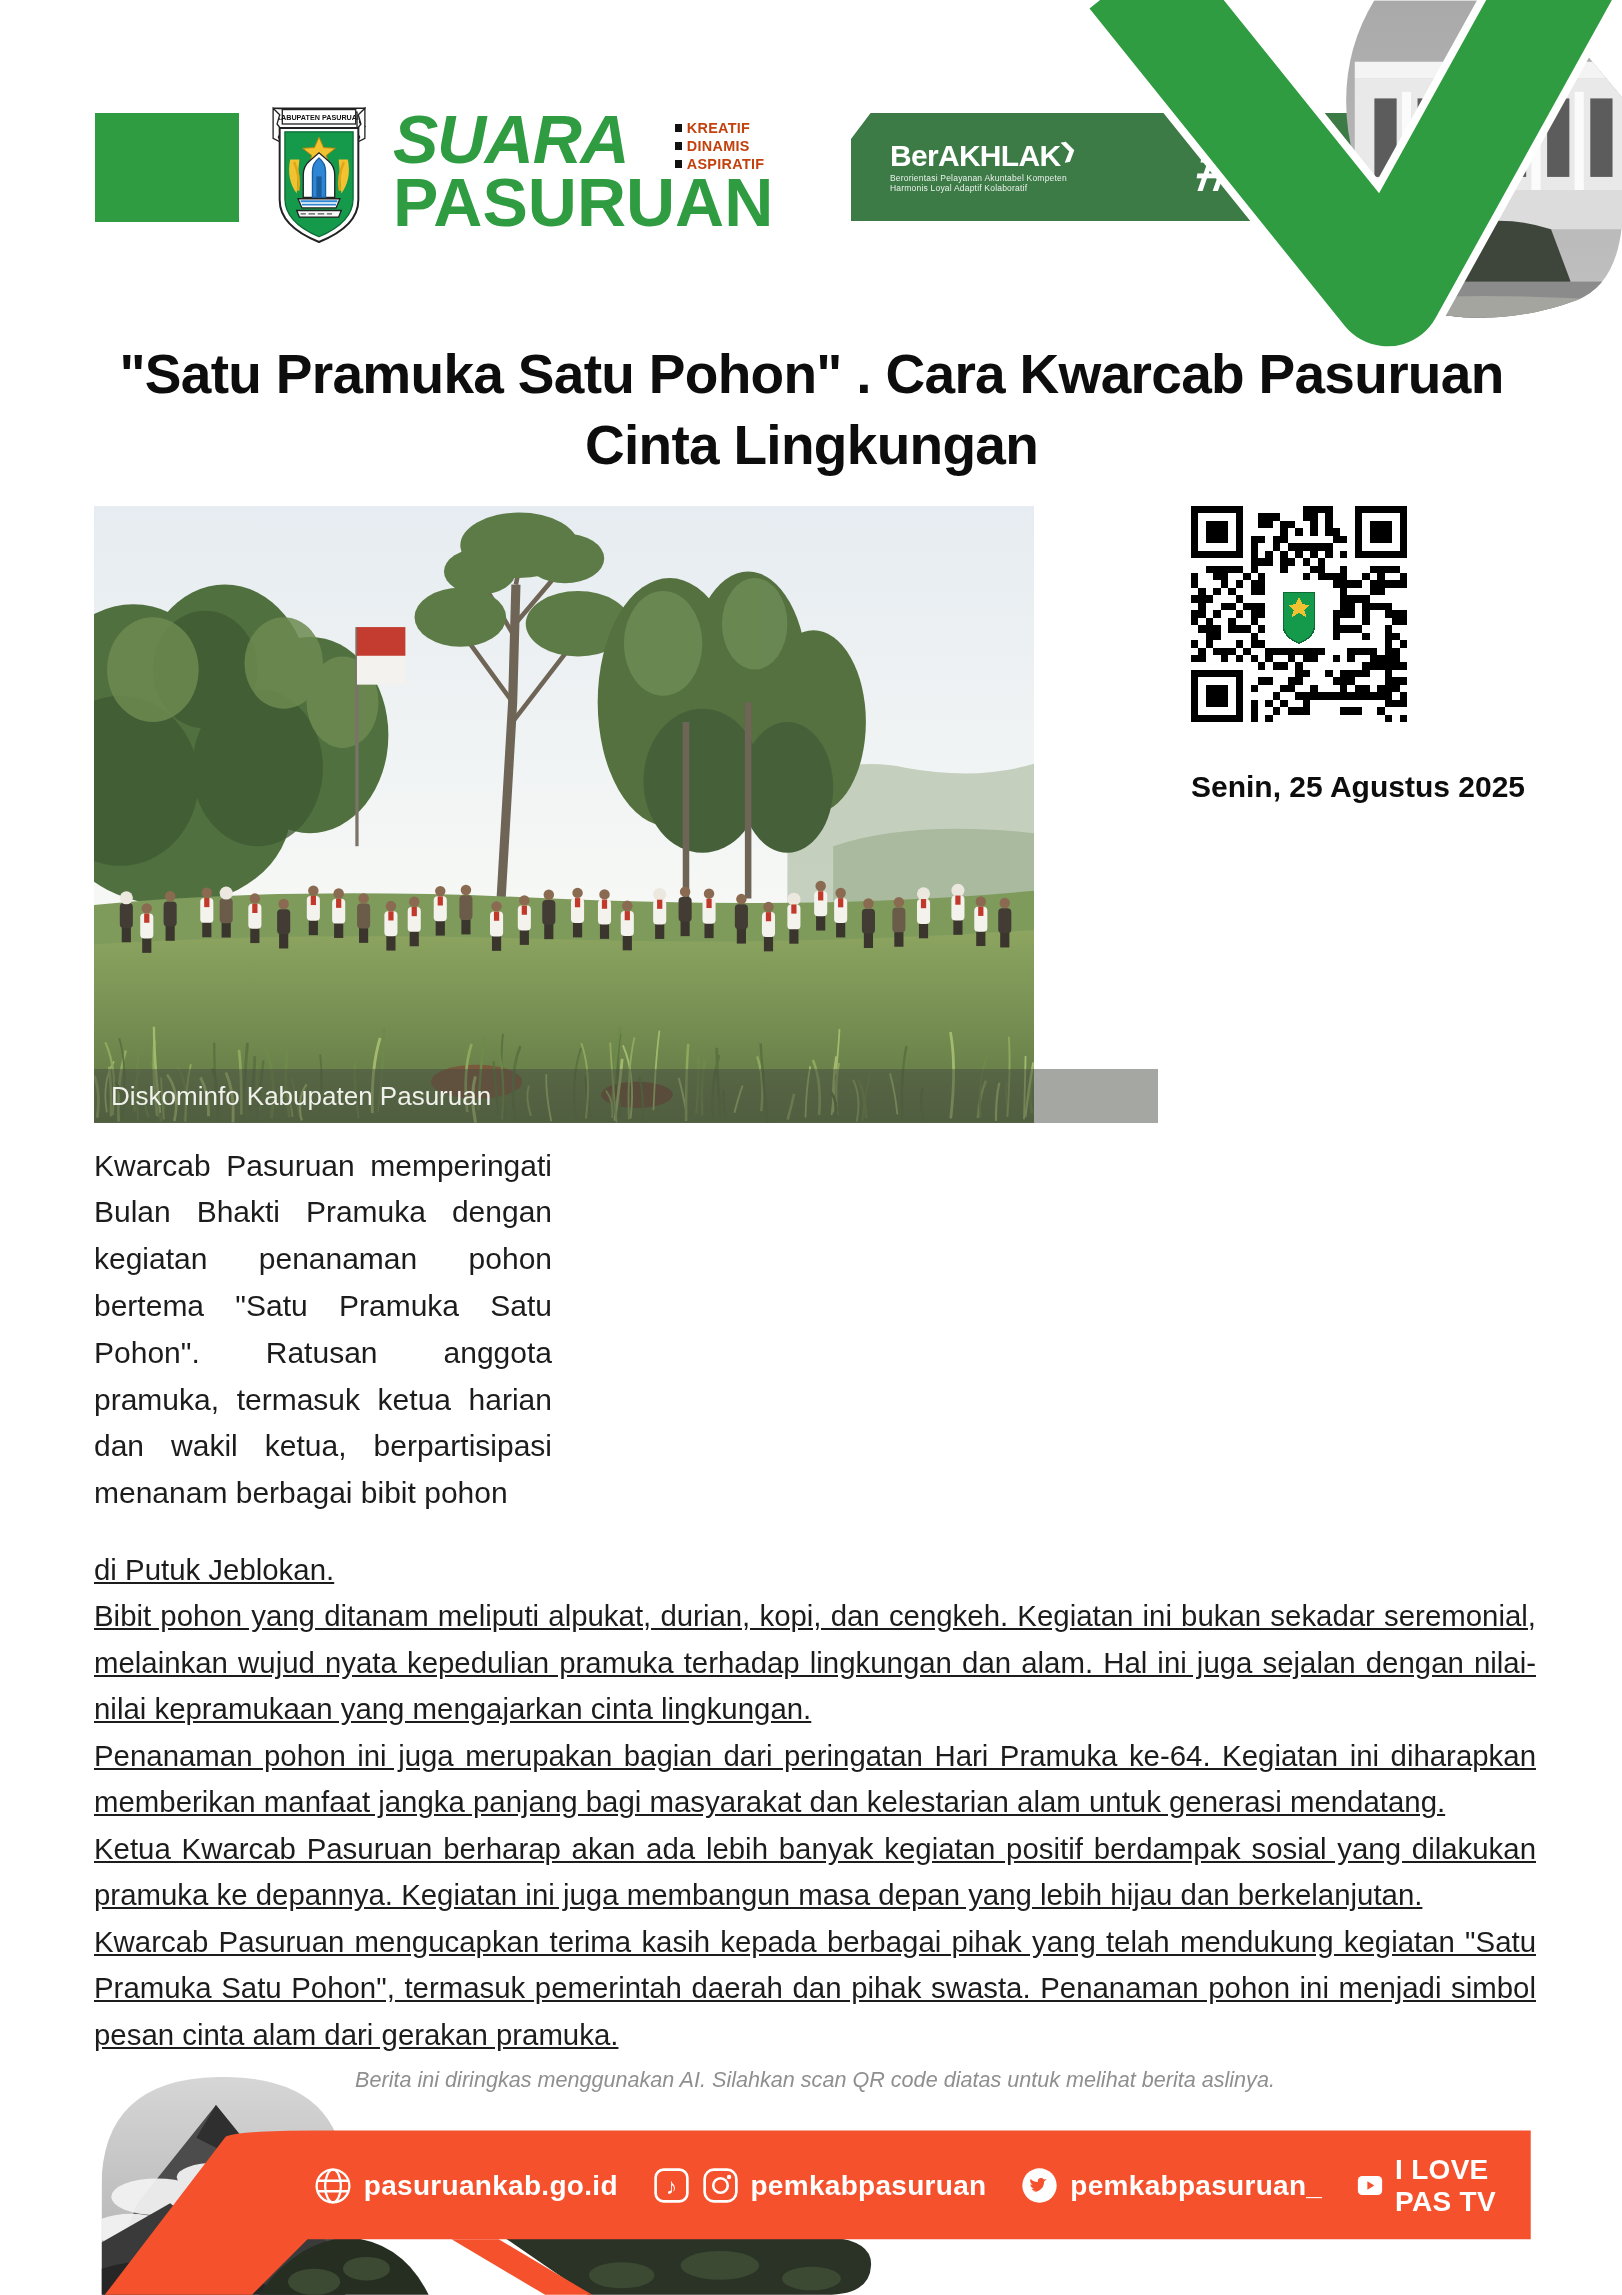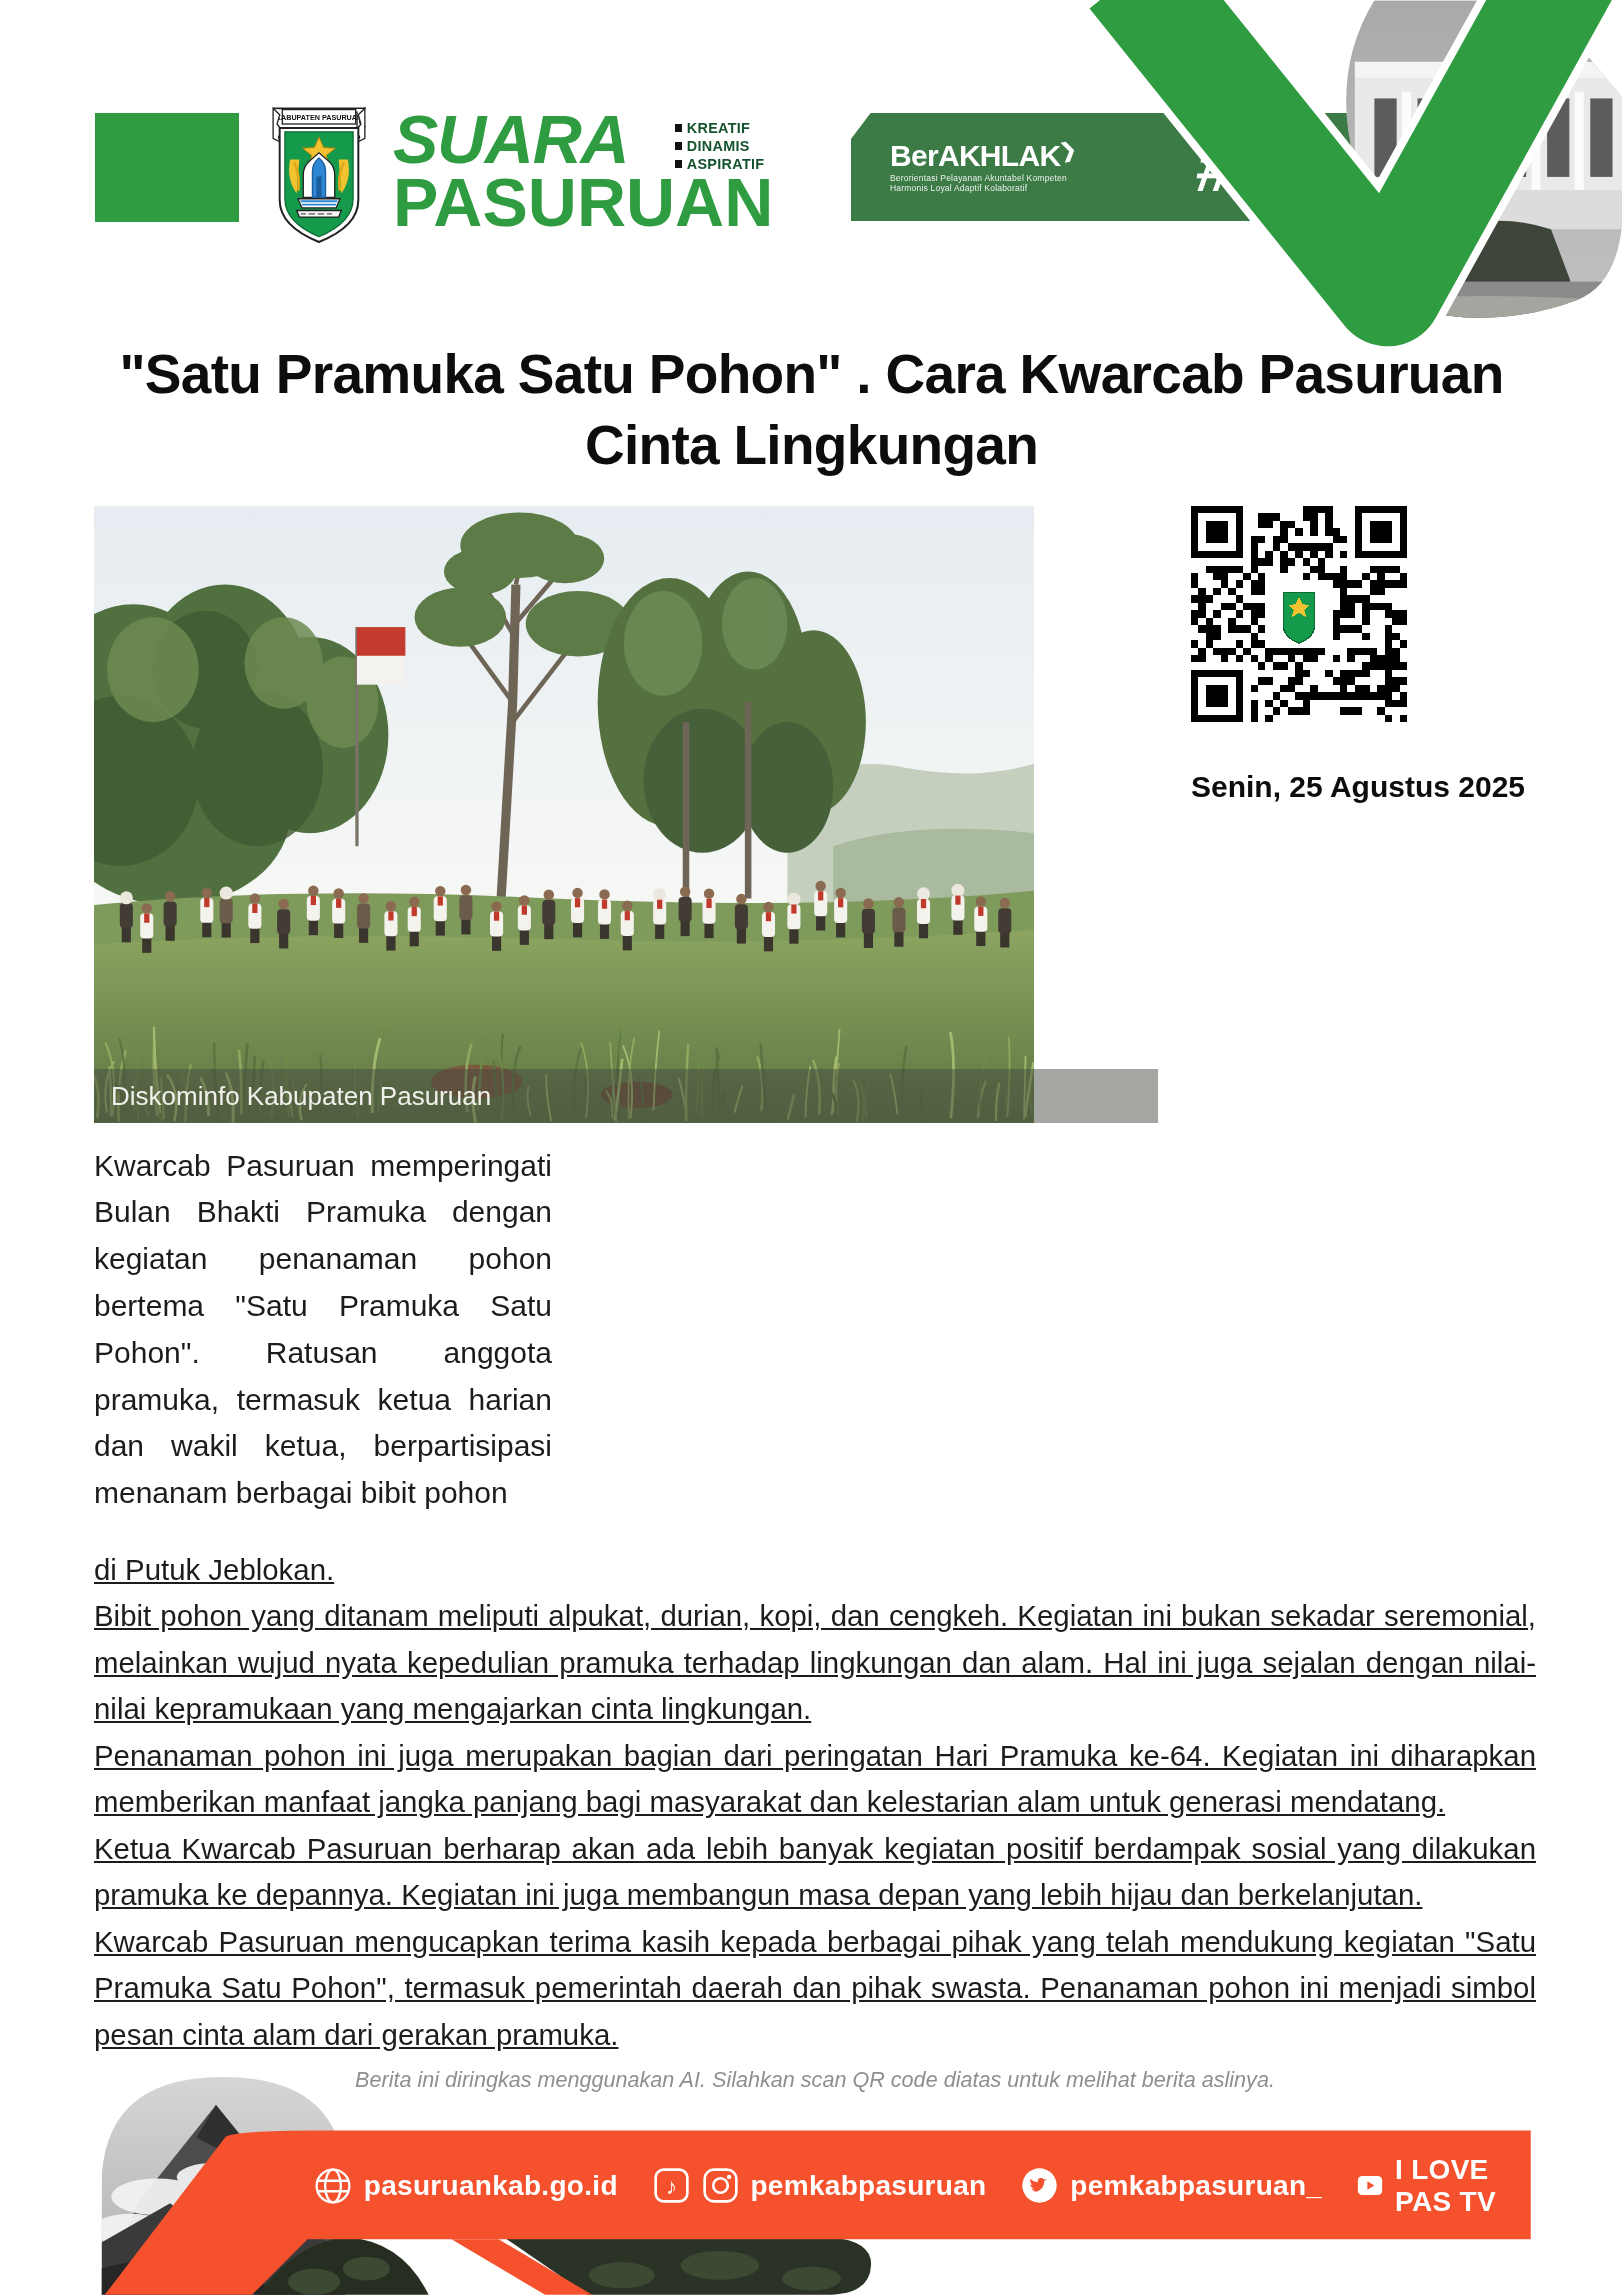--- a/index.html
+++ b/index.html
@@ -8,21 +8,21 @@
   
   .green-block{position:absolute;left:95px;top:113px;width:144px;height:109px;background:var(--green);}
   .emblem{position:absolute;left:260px;top:99px;width:118px;height:147px;}
   .wordmark{position:absolute;left:393px;top:105px;line-height:1;}
   .wm1,.wm2{font-weight:bold;color:var(--green);letter-spacing:-1.3px;}
   .wm1{font-size:68px;font-style:italic;}
   .wm2{font-size:68px;margin-top:-5.2px;letter-spacing:0px;}
   .tagline{position:absolute;left:675px;top:120px;}
   .tag-row{display:flex;align-items:center;margin-bottom:2px;}
   .tag-sq{width:7.2px;height:7.2px;background:#111;margin-right:4.6px;}
-  .tag-txt{font-size:14.4px;font-weight:bold;color:#14532d;letter-spacing:0.3px;}
+  .tag-txt{font-size:14.4px;font-weight:bold;color:#c2410c;letter-spacing:0.3px;}
   .badge{position:absolute;left:851px;top:113px;width:625px;height:108px;background:var(--dark-green);
          clip-path:polygon(0 100%,0 24%,19.6px 0,100% 0,100% 100%);display:flex;align-items:center;color:#fff;}
   .badge-left{margin-left:39px;width:281px;}
   .badge-title{font-size:30px;font-weight:bold;letter-spacing:-0.7px;line-height:1;}
   .badge-arrow{display:inline-block;font-size:19.6px;font-weight:bold;transform:translateY(-9.2px) rotate(-12deg);}
   .badge-sub{font-size:8.5px;line-height:9.8px;opacity:.9;margin-top:3px;letter-spacing:0.2px;}
   .badge-right{display:flex;align-items:center;margin-left:26px;}
   .hash{font-size:68px;font-weight:bold;line-height:.8;transform:skewX(-8deg);margin-right:6.5px;}
   .hash-words{display:flex;flex-direction:column;font-size:19px;font-weight:bold;line-height:19px;letter-spacing:0.3px;}
   .topright-svg{position:absolute;right:0;top:0;z-index:3;}

